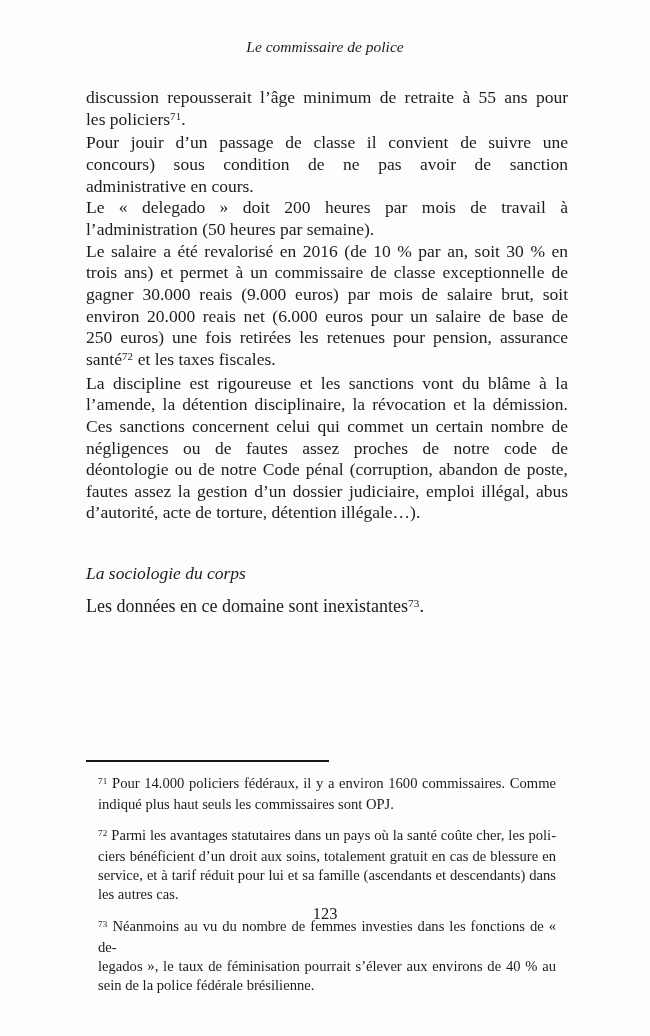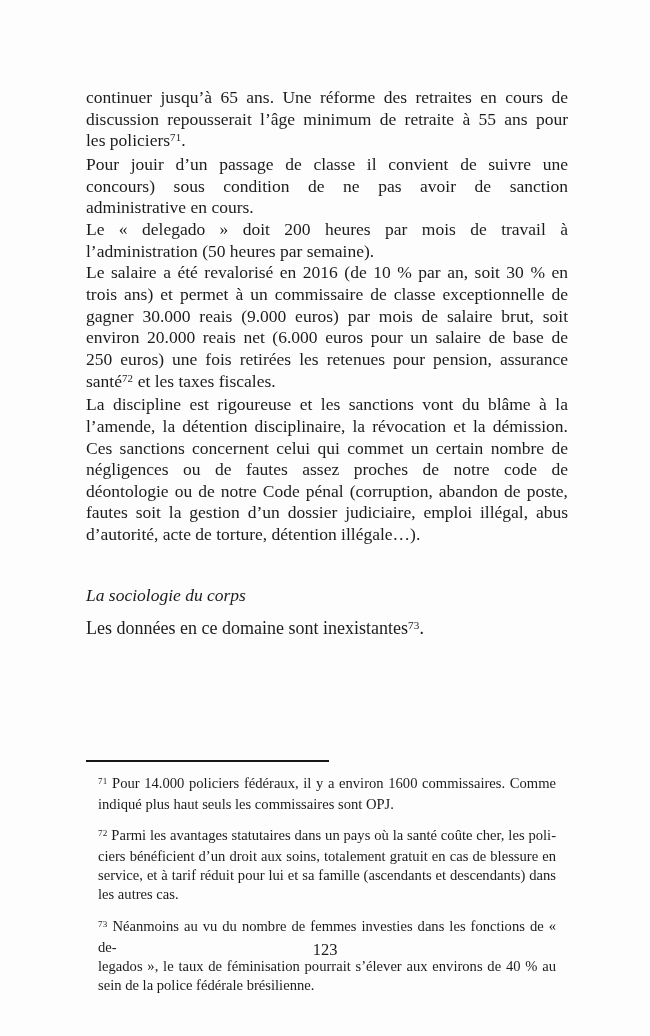--- a/index.html
+++ b/index.html
@@ -64,36 +64,36 @@
     line-height: 19.1px;
   }
   .footnote-rule {
     width: 243px; height: 2px;
     background: #161616;
     margin: 0 0 9px 0;
   }
   .footnote { margin: 12px; }
   .page-number {
     position: absolute;
-    top: 940px; left: 0; width: 650px;
+    top: 904px; left: 0; width: 650px;
     text-align: center;
     font-size: 16.5px;
     line-height: 20px;
   }
 </style>
 </head>
 <body>
 
 <div class="page">
 
+  <div class="running-header">Le commissaire de police</div>
 
   <div class="body-text">
 
     <div class="para">
-      <div class="line">continuer jusqu’à 65 ans. Une réforme des retraites en cours de</div>
       <div class="line">discussion repousserait l’âge minimum de retraite à 55 ans pour</div>
       <div class="line last"><span>les policiers</span><span class="sup">71</span><span>.</span></div>
     </div>
 
     <div class="para">
       <div class="line">Pour jouir d’un passage de classe il convient de suivre une</div>
       <div class="line">concours) sous condition de ne pas avoir de sanction</div>
       <div class="line last">administrative en cours.</div>
     </div>
 
@@ -110,21 +110,21 @@
       <div class="line">250 euros) une fois retirées les retenues pour pension, assurance</div>
       <div class="line last"><span>santé</span><span class="sup">72</span><span> et les taxes fiscales.</span></div>
     </div>
 
     <div class="para">
       <div class="line">La discipline est rigoureuse et les sanctions vont du blâme à la</div>
       <div class="line">l’amende, la détention disciplinaire, la révocation et la démission.</div>
       <div class="line">Ces sanctions concernent celui qui commet un certain nombre de</div>
       <div class="line">négligences ou de fautes assez proches de notre code de</div>
       <div class="line">déontologie ou de notre Code pénal (corruption, abandon de poste,</div>
-      <div class="line">fautes soit la gestion d’un dossier judiciaire, emploi illégal, abus</div>
+      <div class="line">fautes assez la gestion d’un dossier judiciaire, emploi illégal, abus</div>
       <div class="line last">d’autorité, acte de torture, détention illégale…).</div>
     </div>
 
     <div class="section-heading">La sociologie du corps</div>
 
     <div class="closing-sentence"><span>Les données en ce domaine sont inexistantes</span><span class="sup">73</span><span>.</span></div>
 
   </div>
 
   <div class="footnotes">

